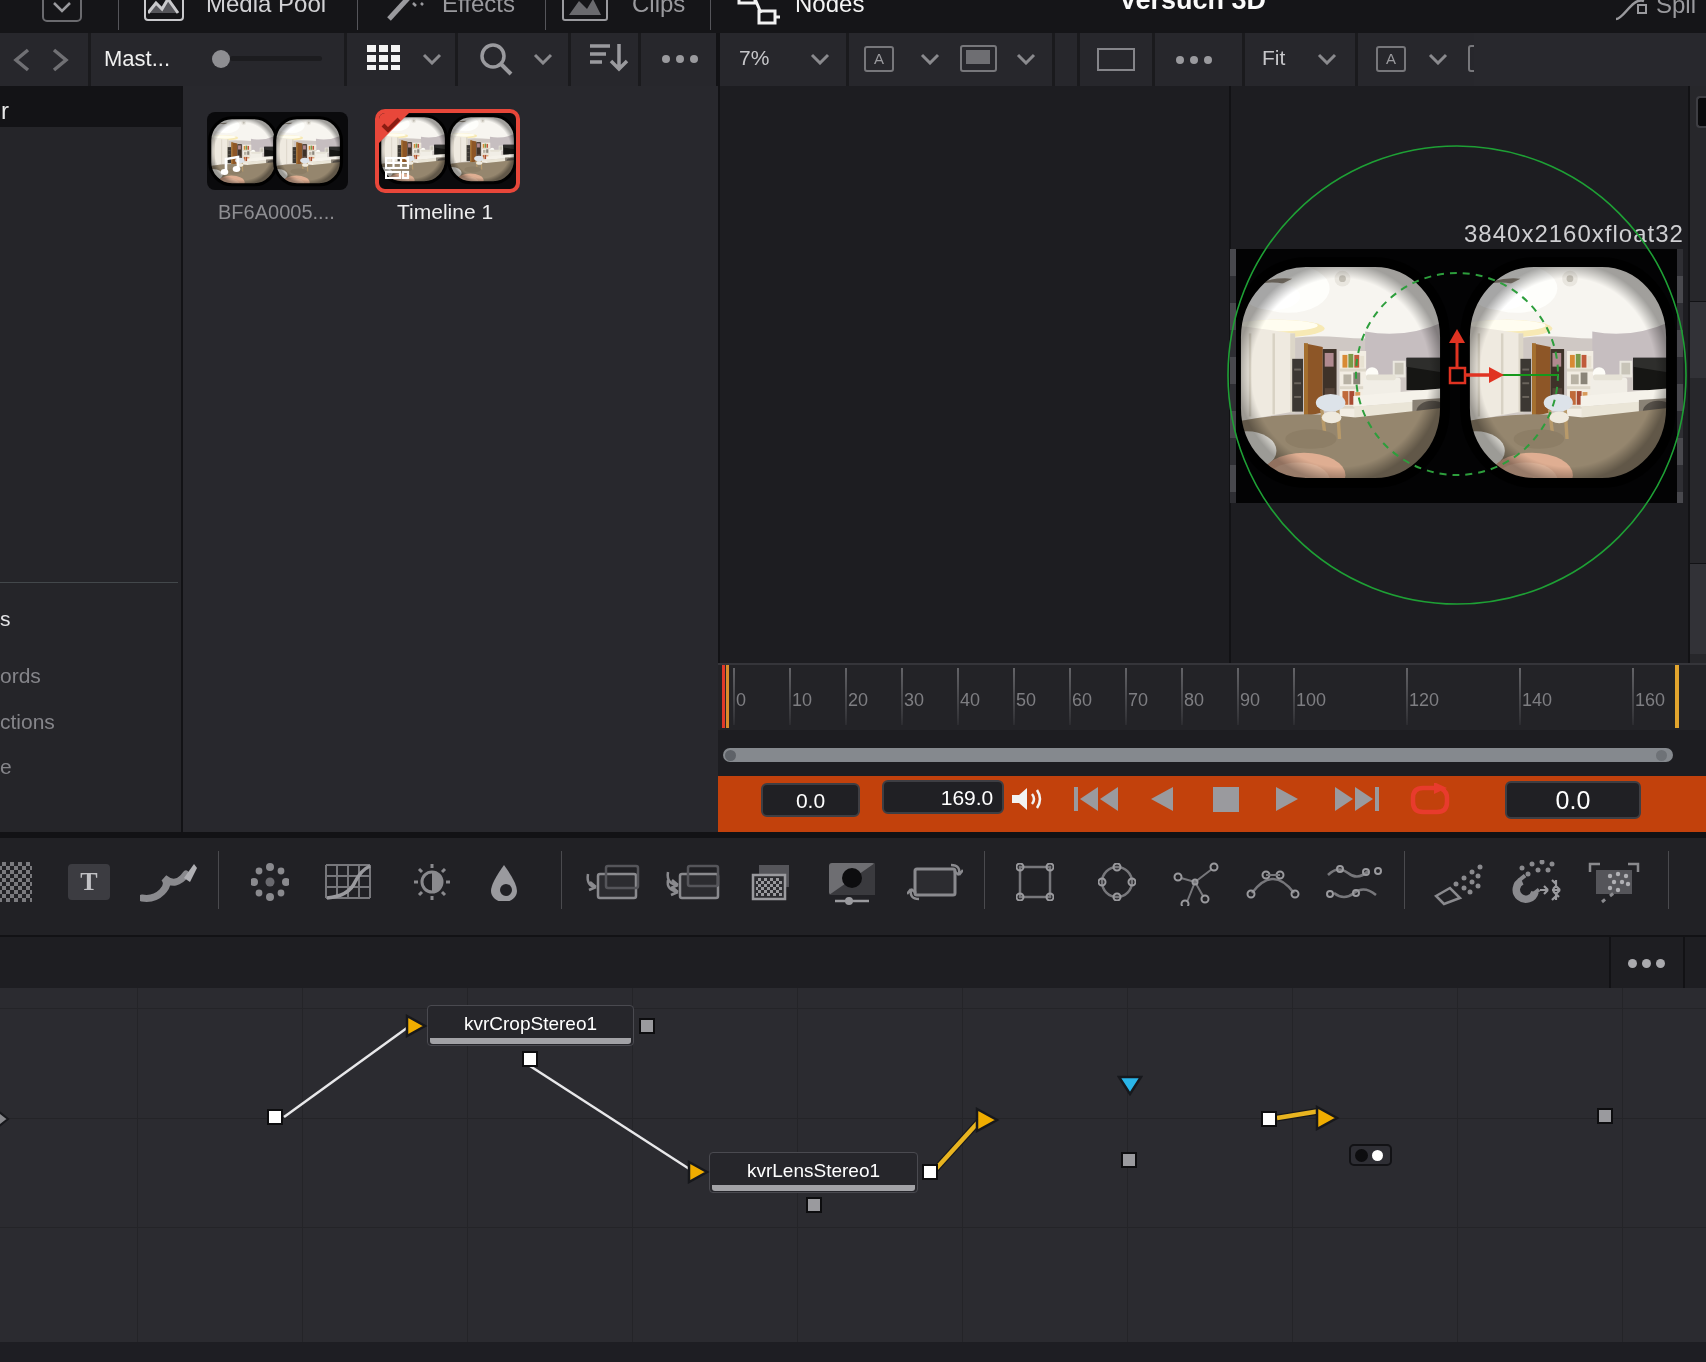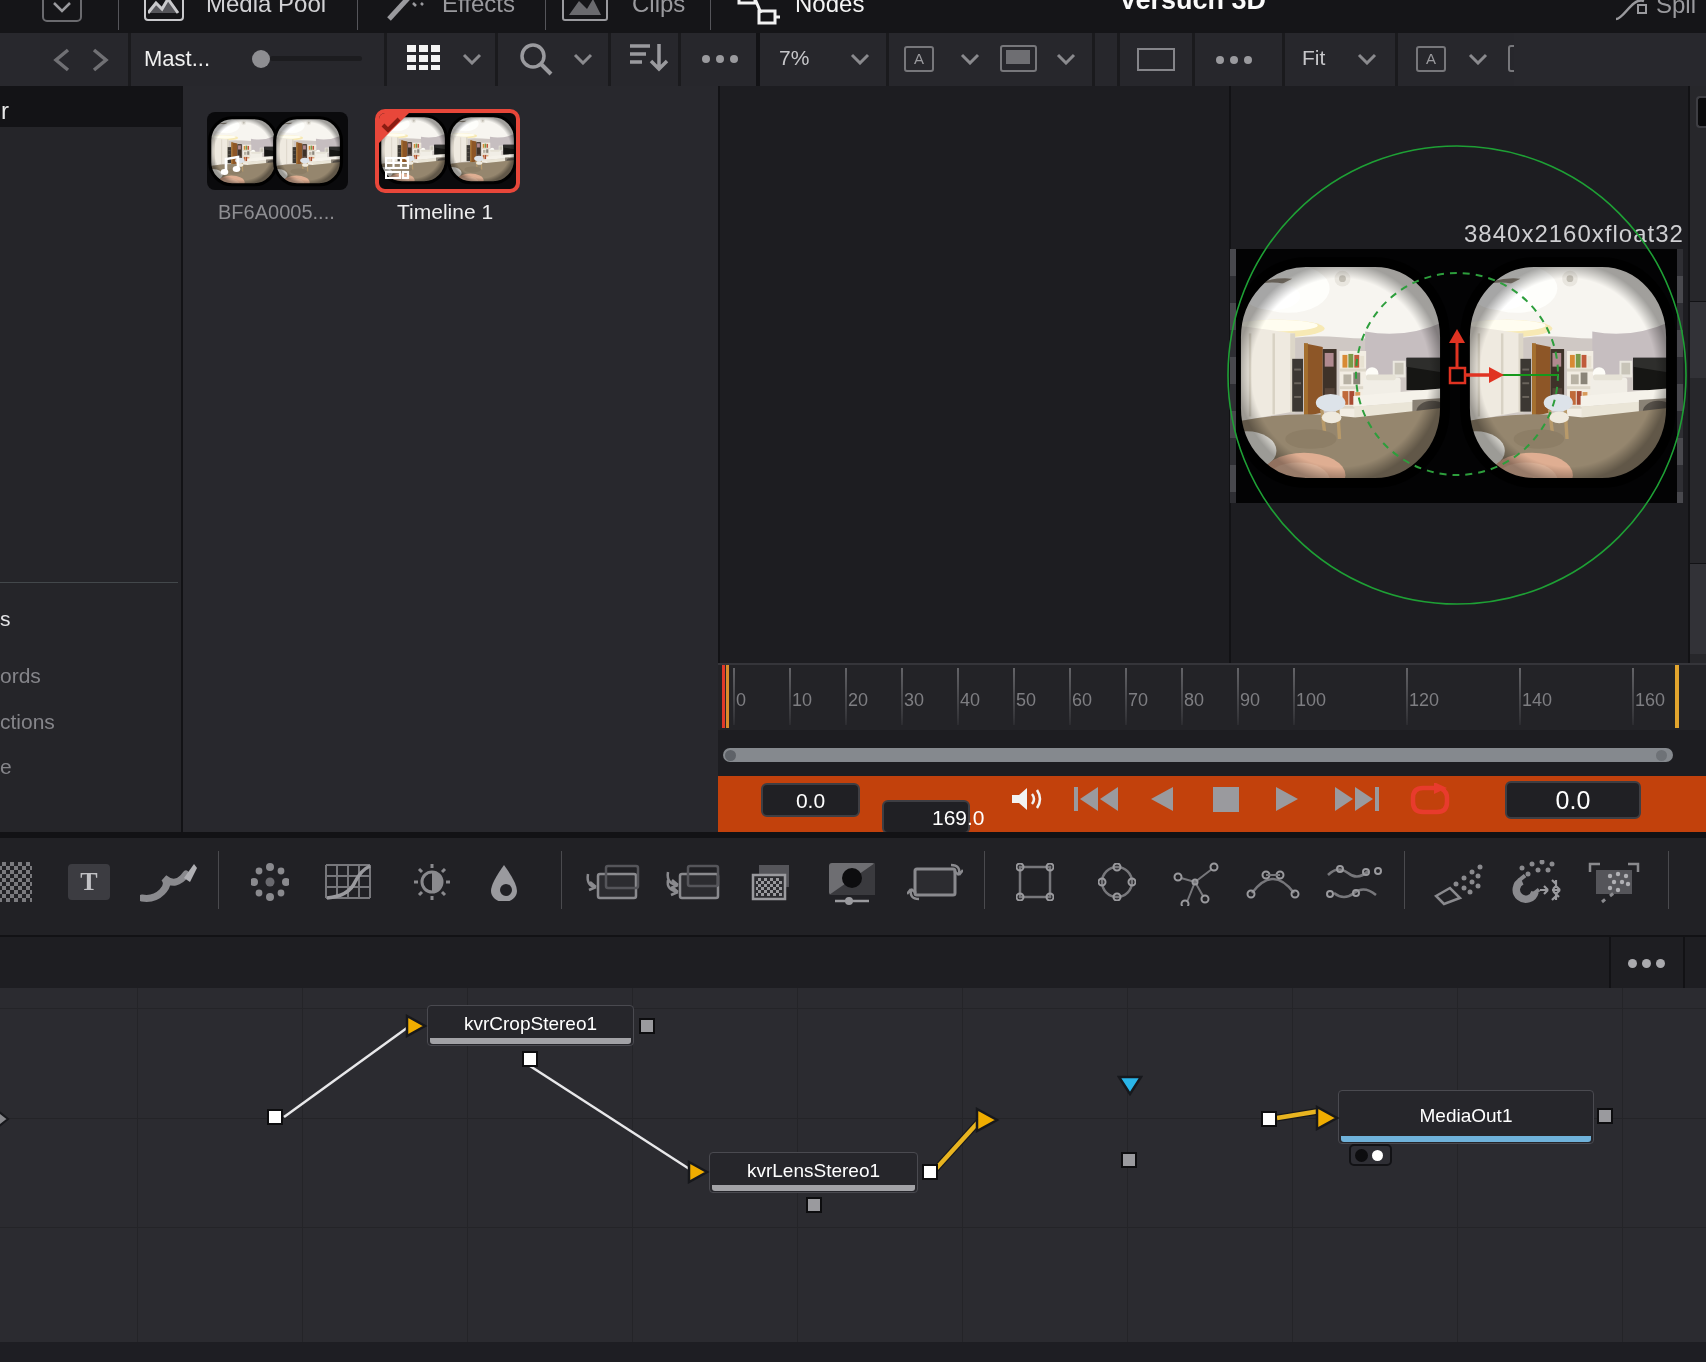--- a/index.html
+++ b/index.html
@@ -5,21 +5,21 @@
 * { margin:0; padding:0; box-sizing:border-box; }
 html,body { width:1706px; height:1362px; background:#28282d; overflow:hidden; }
 body { font-family:"Liberation Sans", sans-serif; position:relative; }
 #app { position:absolute; left:0; top:0; width:1706px; height:1362px; }
 .abs { position:absolute; }
 .sep1 { position:absolute; width:1px; background:#55555a; }
 .vsep { position:absolute; width:3px; background:#1a1a1d; top:0px; height:53px; }
 .txt { position:absolute; white-space:nowrap; }
 
 #topbar { position:absolute; left:0; top:0; width:1706px; height:33px; background:#151518; overflow:hidden; }
-#toolbar2 { position:absolute; left:0; top:33px; width:1474px; height:53px; background:#27272c; overflow:hidden;margin-left:40px; }
+#toolbar2 { position:absolute; left:0; top:33px; width:1474px; height:53px; background:#27272c; overflow:hidden; }
 #sidebar { position:absolute; left:0; top:86px; width:181px; height:746px; background:#252529; }
 #sidehdr { position:absolute; left:0; top:0px; width:181px; height:41px; background:#131316; }
 #mediapool { position:absolute; left:181px; top:86px; width:537px; height:746px; background:#28282d; border-left:2px solid #121215;}
 #viewer { position:absolute; left:718px; top:86px; width:988px; height:577px; background:#1d1d21; border-left:2px solid #121215; }
 #rightstrip { position:absolute; left:1688px; top:86px; width:18px; height:577px; background:#27272b; border-left:2px solid #121215;}
 #ruler { position:absolute; left:718px; top:663px; width:988px; height:67px; background:#232327; }
 #scrollzone { position:absolute; left:718px; top:730px; width:988px; height:46px; background:#1d1d21; }
 #transport { position:absolute; left:718px; top:776px; width:988px; height:56px; background:#c2410c; }
 #fxbar { position:absolute; left:0; top:832px; width:1706px; height:103px; background:#212125; border-top:6px solid #121215; }
 #nodehdr { position:absolute; left:0; top:935px; width:1706px; height:53px; background:#1e1e22; border-top:2px solid #121215;}
@@ -391,21 +391,21 @@
       <rect x="957" y="2" width="4" height="63" fill="#e2a52e"></rect>
     </svg>
   </div>
   <div id="scrollzone">
     <div class="abs" style="left:5px;top:18px;width:950px;height:14px;background:#85898e;border-radius:7px;"></div>
     <div class="abs" style="left:7px;top:20px;width:11px;height:11px;background:#5e6268;border-radius:50%;"></div>
     <div class="abs" style="left:938px;top:20px;width:11px;height:11px;background:#6e7277;border-radius:50%;"></div>
   </div>
   <div id="transport">
     <div class="box00" style="left:43px;top:7px;width:99px;height:34px;font-size:21px;line-height:31px;">0.0</div>
-    <div class="box00" style="left:164px;top:24px;width:88px;height:34px;font-size:21px;line-height:31px;padding-left:48px;">169.0</div>
+    <div class="box00" style="left:164px;top:4px;width:122px;height:34px;font-size:21px;line-height:31px;padding-left:48px;">169.0</div>
     <svg class="abs" style="left:292px;top:9px" width="34" height="28">
         <path d="M2 10 L9 10 L17 3 L17 25 L9 18 L2 18 Z" fill="#f2f2f2"></path>
         <path d="M22 9 Q26 14 22 19 M27 5 Q33 14 27 23" stroke="#f2f2f2" stroke-width="2.5" fill="none"></path>
       </svg>
     <svg class="abs" style="left:356px;top:11px" width="44" height="24">
         <rect x="0" y="0" width="4" height="24" fill="#9a9a9e"></rect>
         <path d="M24 0 L6 12 L24 24 Z" fill="#9a9a9e"></path>
         <path d="M44 0 L26 12 L44 24 Z" fill="#9a9a9e"></path>
       </svg>
     <svg class="abs" style="left:429px;top:11px" width="26" height="24">
@@ -663,21 +663,20 @@
     <div class="portsq" style="left:922px;top:176px;width:16px;height:16px;background:#fff;"></div>
     <div class="portsq" style="left:806px;top:209px;width:16px;height:16px;background:#9a9a9e;"></div>
     <svg class="abs" style="left:1117px;top:86px" width="26" height="22">
         <path d="M2 3 L24 3 L13 20 Z" fill="#2ab5e8" stroke="#17181c" stroke-width="2.5"></path>
       </svg>
     <svg class="abs" style="left:974px;top:119px" width="26" height="26">
         <path d="M3 2 L23 13 L3 24 Z" fill="#f0ad00" stroke="#17181c" stroke-width="2.5"></path>
       </svg>
     <div class="portsq" style="left:1261px;top:123px;width:16px;height:16px;background:#fff;"></div>
     <div class="portsq" style="left:1121px;top:164px;width:16px;height:16px;background:#9a9a9e;"></div>
-    <div class="node" style="left:1338px;top:102px;width:256px;height:54px;line-height:49px;">MediaOut1<div class="nbar" style="background:#6fb2da;"></div></div>
     <svg class="abs" style="left:1314px;top:117px" width="26" height="26">
         <path d="M3 2 L23 13 L3 24 Z" fill="#f0ad00" stroke="#17181c" stroke-width="2.5"></path>
       </svg>
     <div class="portsq" style="left:1597px;top:120px;width:16px;height:16px;background:#9a9a9e;"></div>
     <div class="abs" style="left:1349px;top:156px;width:43px;height:22px;background:#2e2e34;border:2px solid #121215;border-radius:5px;">
       <span style="position:absolute;left:4px;top:3px;width:13px;height:13px;border-radius:50%;background:#0d0d0f;"></span>
       <span style="position:absolute;left:21px;top:4px;width:11px;height:11px;border-radius:50%;background:#fff;"></span>
     </div>
   </div>
   <div id="bottomstrip"></div>

